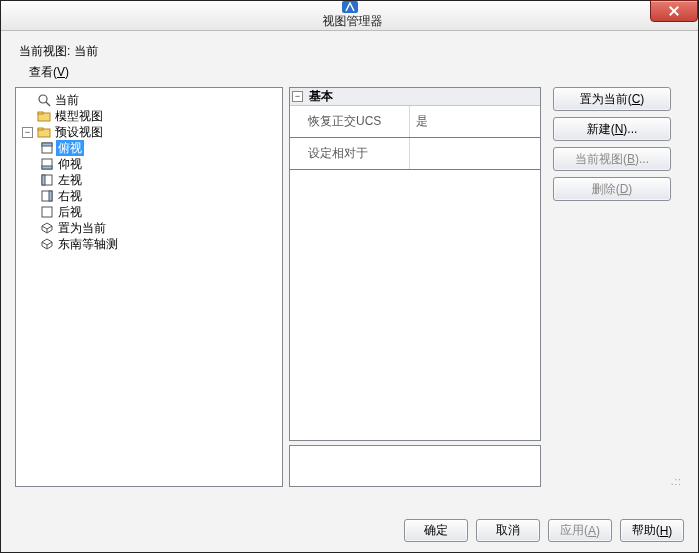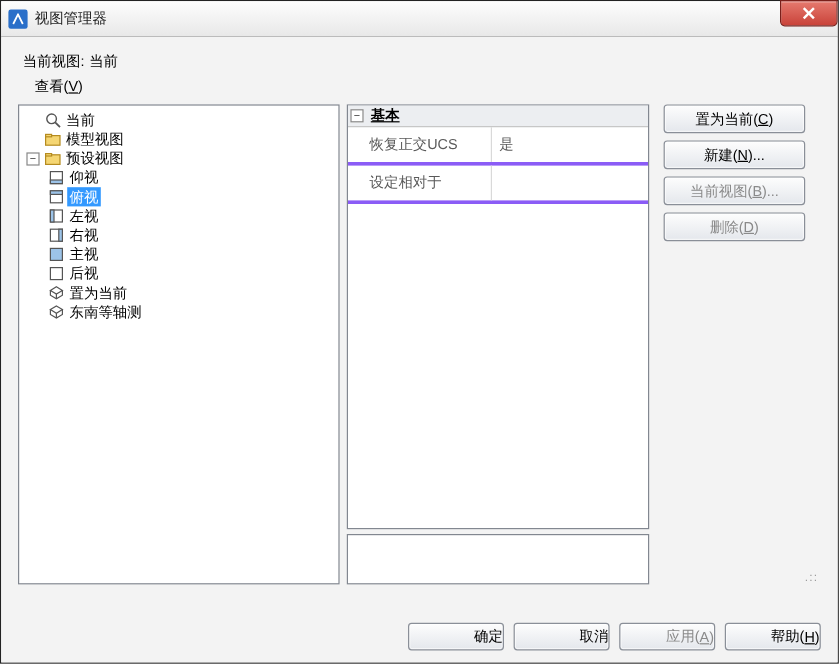--- a/index.html
+++ b/index.html
@@ -1,20 +1,20 @@
 <!DOCTYPE html>
 <html><head>
 <meta charset="utf-8">
 <style>
 * { box-sizing: border-box; margin: 0; padding: 0; font-family: "Microsoft YaHei", "SimSun", sans-serif; font-size: 12px; }
 body { background: #666; width: 699px; height: 553px; overflow: hidden; }
 
 .window { width: 699px; height: 553px; background: #fff; border: 1px solid #222; position: relative; }
 
-.titlebar { height: 30px; background: linear-gradient(#fdfdfd, #e8e8e8); border-bottom: 1px solid #bbb; display: flex; align-items: center; padding-left: 6px; position: relative; }
+.titlebar { height: 30px; background: linear-gradient(#fdfdfd, #e8e8e8); border-bottom: 1px solid #bbb; display: flex; align-items: center; padding-left: 6px; position: relative; flex-direction: column; }
 .titlebar .app-icon { width: 16px; height: 16px; background: #2a6fc9; border-radius: 2px; display: flex; align-items: center; justify-content: center; color: #fff; font-size: 10px; margin-right: 6px; }
 .titlebar .title { color: #222; }
 .titlebar .close-btn { position: absolute; right: 0; top: -1px; width: 48px; height: 22px; background: linear-gradient(#e67a6f, #c9433a); border: 1px solid #7a1f1a; border-bottom-left-radius: 4px; border-bottom-right-radius: 4px; display: flex; align-items: center; justify-content: center; color: #fff; font-weight: bold; font-size: 12px; box-shadow: inset 0 1px 0 rgba(255,255,255,0.4); }
 .titlebar .close-x { width: 10px; height: 10px; position: relative; }
 .titlebar .close-x::before, .titlebar .close-x::after { content:""; position:absolute; left:4px; top:-1px; width:2px; height:12px; background:#fff; }
 .titlebar .close-x::before { transform: rotate(45deg); }
 .titlebar .close-x::after { transform: rotate(-45deg); }
 
 .body { position: absolute; top: 30px; left: 0; right: 0; bottom: 0; background: #f3f3f3; padding: 12px 14px 10px 14px; }
 
@@ -32,34 +32,34 @@
 .tw { width: 11px; height: 11px; border: 1px solid #888; background: #fff; display: inline-flex; align-items: center; justify-content: center; font-size: 9px; line-height: 1; color: #333; cursor: pointer; margin-right: 2px; }
 .tw.blank { border: none; background: transparent; }
 .icon { width: 14px; height: 14px; display: inline-flex; align-items: center; justify-content: center; }
 .node .label { padding: 0 2px; }
 .node .label.sel { background: #3399ff; color: #fff; }
 
 .props-pane { width: 252px; display: flex; flex-direction: column; gap: 4px; }
 .props-grid { flex: 1; border: 1px solid #828790; background: #fff; }
 .grid-hdr { display: flex; align-items: center; background: #eceef1; border-bottom: 1px solid #c7c7c7; height: 18px; }
 .grid-hdr .tw { margin-left: 2px; margin-right: 6px; }
-.grid-hdr .cat { font-weight: bold; color: #000; text-decoration: underline; }
-.grid-row { display: flex; height: 32px; border-bottom: 3px solid #8b5cf6; }
+.grid-hdr .cat { font-weight: bold; color: #000; }
+.grid-row { display: flex; height: 32px; border-bottom: 1px solid #8b5cf6; }
 .grid-row .k { width: 120px; padding-left: 18px; color: #5a5a5a; border-right: 1px solid #d9d9d9; display: flex; align-items: center; }
 .grid-row .v { flex: 1; padding-left: 6px; color: #5a5a5a; display: flex; align-items: center; }
 .props-desc { height: 42px; border: 1px solid #828790; background: #fff; }
 
 .btn-pane { flex: 1; display: flex; flex-direction: column; gap: 6px; padding-left: 6px; }
 .btn { width: 118px; height: 24px; border: 1px solid #8a8f98; background: linear-gradient(#fdfdfd,#e4e7ec); border-radius: 3px; display: flex; align-items: center; justify-content: center; color: #000; cursor: pointer; box-shadow: inset 0 0 0 1px rgba(255,255,255,0.6); }
 .btn.disabled { color: #8a8a8a; cursor: default; }
 .btn .u { text-decoration: underline; }
 .grip { text-align: right; color: #9a9a9a; font-size: 10px; margin-top: auto; padding-right: 2px; letter-spacing: 1px; }
 
 .bottom-row { position: absolute; bottom: 10px; right: 14px; display: flex; gap: 8px; }
-.bottom-row .btn { width: 80px; height: 23px; justify-content: flex-end; }
+.bottom-row .btn { width: 64px; height: 23px; }
 
 
 svg { display: block; }
 </style>
 </head>
 <body>
 
 <div class="window">
 
   <div class="titlebar">
@@ -123,67 +123,57 @@
                   </svg>
               </span>
               <span class="label">预设视图</span>
             </div>
             <ul>
               <li>
                   <div class="node">
                 <span class="icon">
                       <svg width="14" height="14" viewBox="0 0 14 14">
                         <rect x="2" y="2" width="10" height="10" fill="none" stroke="#555"></rect>
+                        <rect x="2" y="2" width="10" height="3" fill="#9cc3e8" stroke="#555"></rect>
+                      </svg>
+                    </span>
+                <span class="label sel">俯视</span>
+              </div>
+                </li>
+              <li>
+                  <div class="node">
+                <span class="icon">
+                      <svg width="14" height="14" viewBox="0 0 14 14">
+                        <rect x="2" y="2" width="10" height="10" fill="none" stroke="#555"></rect>
                         <rect x="2" y="9" width="10" height="3" fill="#9cc3e8" stroke="#555"></rect>
                       </svg>
                     </span>
                 <span class="label">仰视</span>
               </div>
                 </li>
               <li>
                   <div class="node">
                 <span class="icon">
                       <svg width="14" height="14" viewBox="0 0 14 14">
                         <rect x="2" y="2" width="10" height="10" fill="none" stroke="#555"></rect>
-                        <rect x="2" y="2" width="10" height="3" fill="#9cc3e8" stroke="#555"></rect>
-                      </svg>
-                    </span>
-                <span class="label sel">俯视</span>
-              </div>
-                </li>
-              <li>
-                  <div class="node">
-                <span class="icon">
-                      <svg width="14" height="14" viewBox="0 0 14 14">
-                        <rect x="2" y="2" width="10" height="10" fill="none" stroke="#555"></rect>
                         <rect x="2" y="2" width="3" height="10" fill="#9cc3e8" stroke="#555"></rect>
                       </svg>
                     </span>
                 <span class="label">左视</span>
               </div>
                 </li>
               <li>
                   <div class="node">
                 <span class="icon">
                       <svg width="14" height="14" viewBox="0 0 14 14">
                         <rect x="2" y="2" width="10" height="10" fill="none" stroke="#555"></rect>
                         <rect x="9" y="2" width="3" height="10" fill="#9cc3e8" stroke="#555"></rect>
                       </svg>
                     </span>
                 <span class="label">右视</span>
-              </div>
-                </li>
-              <li>
-                  <div class="node">
-                <span class="icon">
-                      <svg width="14" height="14" viewBox="0 0 14 14">
-                        <rect x="2" y="2" width="10" height="10" fill="#9cc3e8" stroke="#555"></rect>
-                      </svg>
-                    </span>
-                <span class="label">主视</span>
               </div>
                 </li>
               <li>
                   <div class="node">
                 <span class="icon">
                       <svg width="14" height="14" viewBox="0 0 14 14">
                         <rect x="2" y="2" width="10" height="10" fill="none" stroke="#555"></rect>
                       </svg>
                     </span>
                 <span class="label">后视</span>

